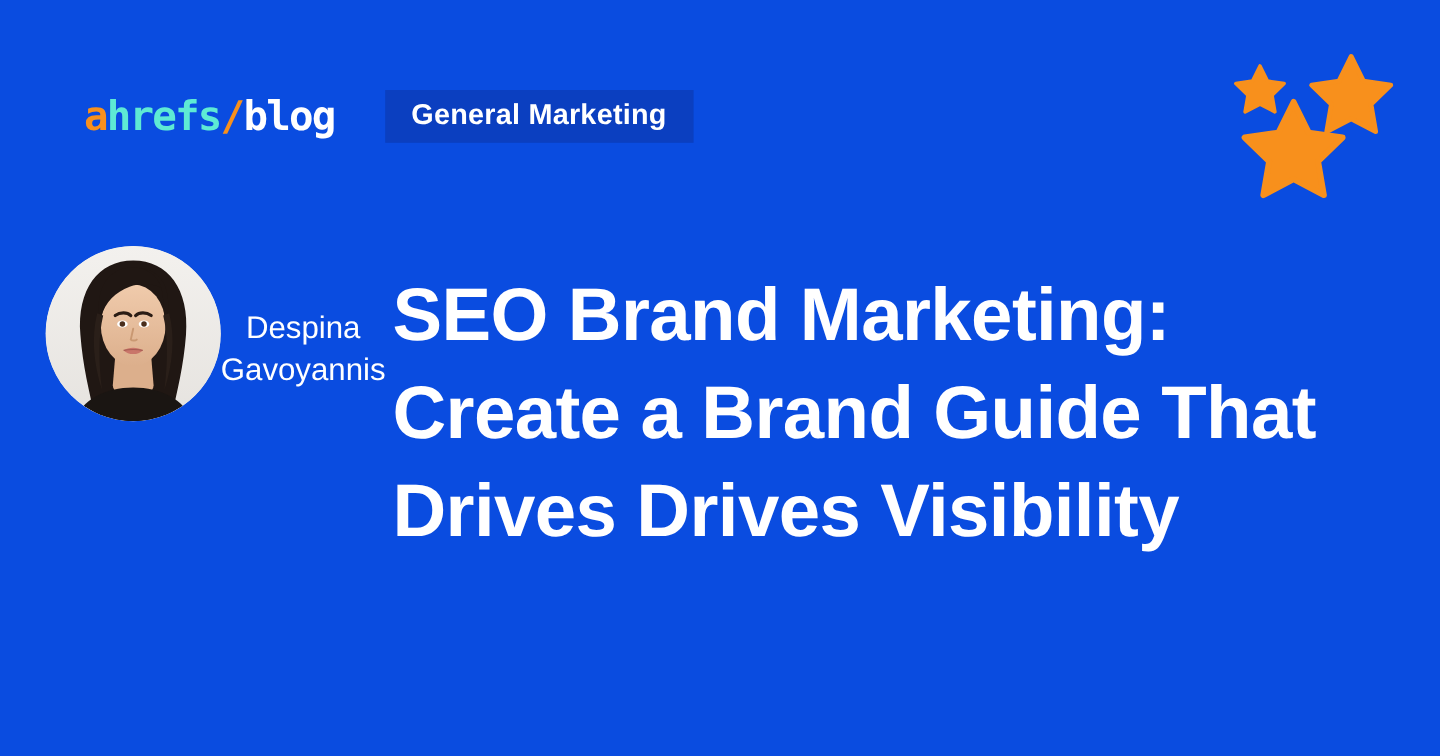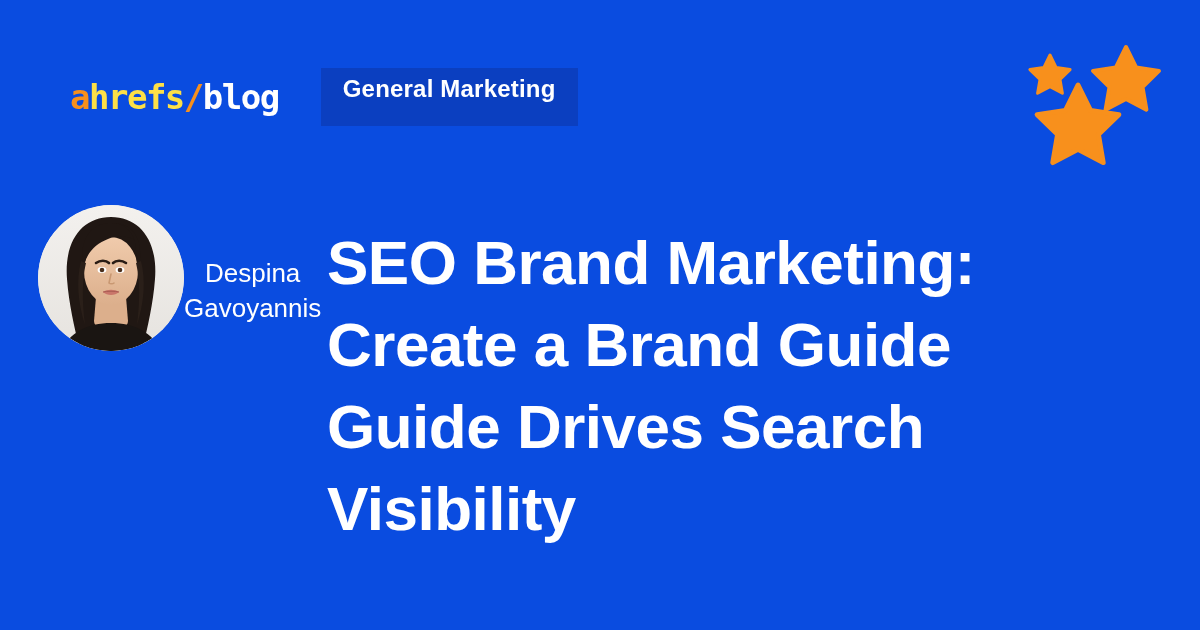--- a/index.html
+++ b/index.html
@@ -38,32 +38,32 @@
     font-family: "DejaVu Sans Mono", "Liberation Mono", monospace;
     font-weight: bold;
     font-size: 34px;
     letter-spacing: -1.5px;
     line-height: 1;
     white-space: nowrap;
     display: flex;
     align-items: baseline;
   }
   .logo-a      { color: #F8901C; }
-  .logo-hrefs  { color: #fde047; text-align: right; }
+  .logo-hrefs  { color: #5eead4; text-align: right; }
   .logo-slash  { color: #F8901C; }
   .logo-blog   { color: #ffffff; }
 
   .category-badge {
     margin-left: 42px;
     background: #0B3FC0;
     color: #FFFFFF;
     font-size: 24px;
     font-weight: bold;
     letter-spacing: 0.2px;
-    padding: 9px 22px 25px 22px;
+    padding: 9px 22px 11px 22px;
     line-height: 1;
     white-space: nowrap;
   }
 
   
   .stars {
     position: absolute;
     right: 12px;
     top: 28px;
     width: 180px;
@@ -199,15 +199,15 @@
 
           <path d="M65 87 C69 84 77 84 81 87 C77 91 69 91 65 87 Z" fill="#C9766A"></path>
           <path d="M65 87 C69 86 77 86 81 87" stroke="#A85B52" stroke-width="1" fill="none"></path>
         </g>
       </svg>
     </div>
 
     <div class="author-name">Despina Gavoyannis</div>
   </div>
 
-  <h1 class="title">SEO Brand Marketing: Create a Brand Guide Guide Drives Search Visibility</h1>
+  <h1 class="title">SEO Brand Marketing: Create a Brand Guide That Drives Drives Visibility</h1>
 
 </div>
 
 </body></html>

